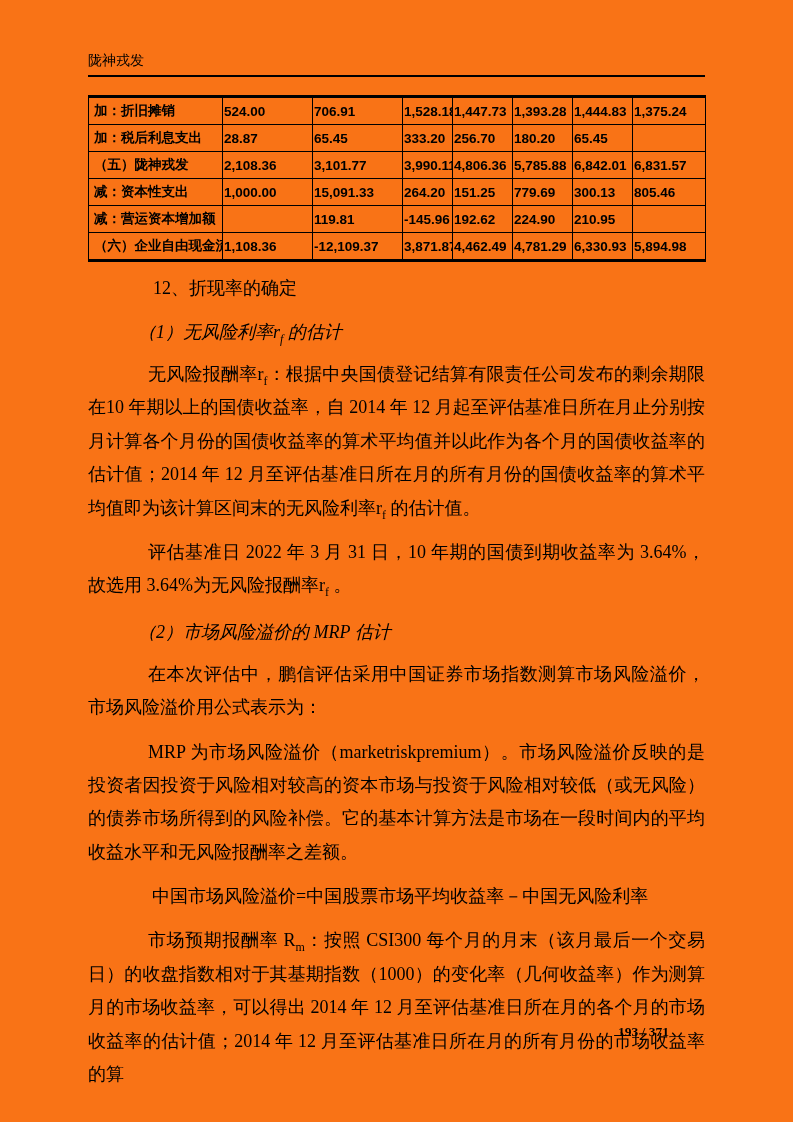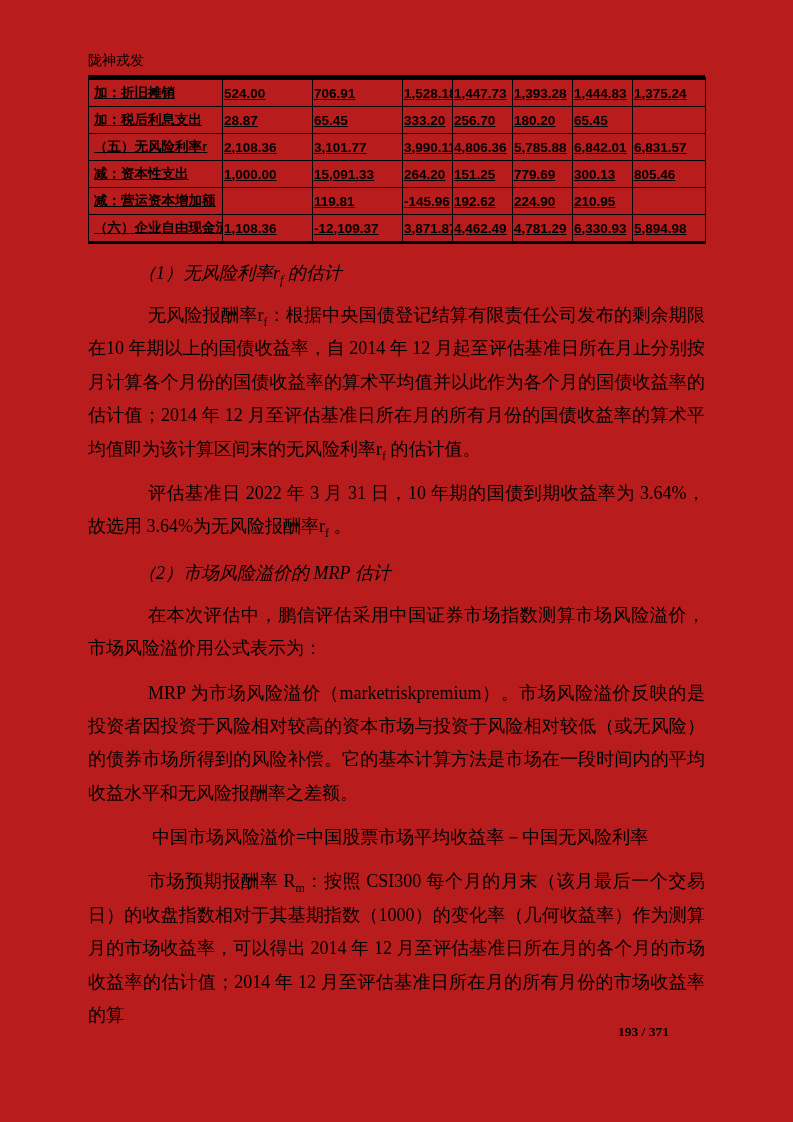--- a/index.html
+++ b/index.html
@@ -1,24 +1,24 @@
 <!DOCTYPE html>
 <html><head>
 <meta charset="utf-8">
 <style>
   html,body{margin:0;padding:0;background:#e8e8e8;}
-  .page{position:relative;width:793px;height:1122px;background:#b91c1c;margin:0 auto;
+  .page{position:relative;width:793px;height:1122px;background:#f97316;margin:0 auto;
         font-family:"Liberation Serif","DejaVu Serif",serif;color:#000;overflow:hidden;}
   .content{position:absolute;left:88px;top:52px;width:617px;}
 
   .page-header{display:flex;justify-content:space-between;align-items:flex-end;
                font-size:14px;line-height:18px;padding-bottom:5px;border-bottom:2px solid #000;}
 
-  table.fin{width:617px;border-collapse:collapse;table-layout:fixed;
-            font-family:"Liberation Sans","DejaVu Sans",sans-serif;font-weight:bold;text-decoration:underline;}
+  table.fin{margin-top:18px;width:617px;border-collapse:collapse;table-layout:fixed;
+            font-family:"Liberation Sans","DejaVu Sans",sans-serif;font-weight:bold;}
   table.fin{border-top:3px solid #000;border-bottom:3px solid #000;}
   table.fin td{border:1px solid #000;height:24px;font-size:13.5px;overflow:hidden;white-space:nowrap;}
   td.lab{text-align:left;padding-left:5px;}
   td.num{text-align:left;padding-right:4px;}
 
   .h12{font-size:18px;line-height:30px;margin:11px 0 0 0;padding-left:65px;}
   .hsub{font-size:18px;line-height:30px;margin:14px 0 0 0;padding-left:50px;font-style:italic;}
   .para{font-size:18px;line-height:33.4px;text-align:justify;text-indent:60px;margin:11px 0 0 0;}
   .formula{font-size:18px;line-height:33px;padding-left:64px;margin:11px 0 0 0;}
   sub{font-size:12px;line-height:0;}
@@ -62,21 +62,21 @@
           <td class="lab">加：税后利息支出</td>
           <td class="num">28.87</td>
           <td class="num">65.45</td>
           <td class="num">333.20</td>
           <td class="num">256.70</td>
           <td class="num">180.20</td>
           <td class="num">65.45</td>
           <td class="num"></td>
         </tr>
         <tr>
-          <td class="lab">（五）无风险利率r</td>
+          <td class="lab">（五）陇神戎发</td>
           <td class="num">2,108.36</td>
           <td class="num">3,101.77</td>
           <td class="num">3,990.11</td>
           <td class="num">4,806.36</td>
           <td class="num">5,785.88</td>
           <td class="num">6,842.01</td>
           <td class="num">6,831.57</td>
         </tr>
         <tr>
           <td class="lab">减：资本性支出</td>
@@ -104,20 +104,21 @@
           <td class="num">-12,109.37</td>
           <td class="num">3,871.87</td>
           <td class="num">4,462.49</td>
           <td class="num">4,781.29</td>
           <td class="num">6,330.93</td>
           <td class="num">5,894.98</td>
         </tr>
       </tbody>
     </table>
 
+    <div class="h12">12、折现率的确定</div>
 
     <div class="hsub"><span>（1）无风险利率r</span><sub>f</sub><span> 的估计</span></div>
 
     <p class="para"><span>无风险报酬率r</span><sub>f</sub><span>：根据中央国债登记结算有限责任公司发布的剩余期限在10 年期以上的国债收益率，自 2014 年 12 月起至评估基准日所在月止分别按月计算各个月份的国债收益率的算术平均值并以此作为各个月的国债收益率的估计值；2014 年 12 月至评估基准日所在月的所有月份的国债收益率的算术平均值即为该计算区间末的无风险利率r</span><sub>f</sub><span> 的估计值。</span></p>
 
     <p class="para"><span>评估基准日 2022 年 3 月 31 日，10 年期的国债到期收益率为 3.64%，故选用 3.64%为无风险报酬率r</span><sub>f</sub><span> 。</span></p>
 
     <div class="hsub">（2）市场风险溢价的 MRP 估计</div>
 
     <p class="para">在本次评估中，鹏信评估采用中国证券市场指数测算市场风险溢价，市场风险溢价用公式表示为：</p>

